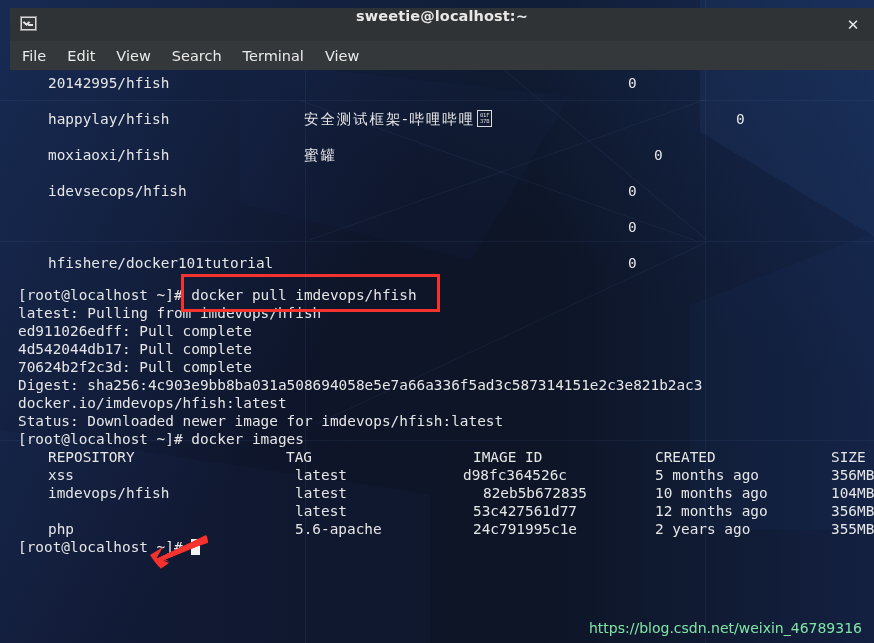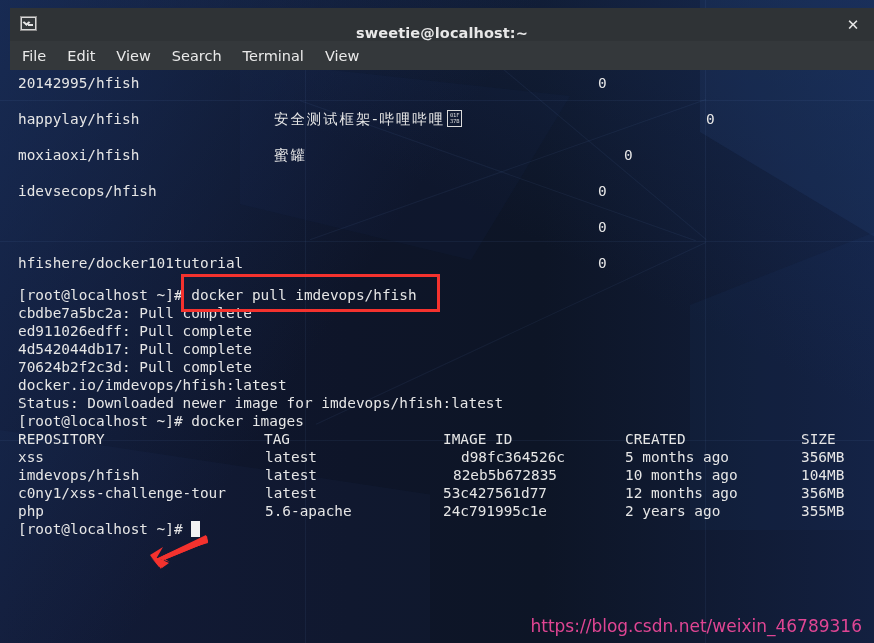--- a/index.html
+++ b/index.html
@@ -42,21 +42,21 @@
   }
 
   
   #titlebar {
     position: absolute;
     left: 10px; top: 8px;
     width: 864px;
     height: 33px;
     background: #2f3336;
     display: flex;
-    align-items: flex-end;
+    align-items: flex-start;
     box-sizing: border-box;
   }
   #titlebar-icon {
     position: absolute;
     left: 10px; top: 8px;
     width: 17px; height: 15px;
     background: #d9d9d9;
     border: 1px solid #8a8a8a;
     box-sizing: border-box;
     display: flex;
@@ -141,20 +141,21 @@
   }
   #terminal .pad {
     padding: 4px 0 0 8px;
   }
 
   
   .srow {
     position: relative;
     height: 36px;
     white-space: pre;
+    margin-left: 30px;
   }
   .srow .name { position: absolute; left: 0; top: 0; }
   .srow .desc { position: absolute; top: 0; }
   .srow .stars { position: absolute; top: 0; }
 
   .tline {
     white-space: pre;
     height: 18px;
   }
 
@@ -212,23 +213,23 @@
     left: 128px; top: 533px;
     width: 80px; height: 46px;
     pointer-events: none;
   }
 
   
   #watermark {
     position: absolute;
     right: 12px;
     bottom: 7px;
-    color: #ec4899;
-    font-family: "DejaVu Sans", "Liberation Sans", sans-serif;
-    font-size: 17px;
+    color: #86efac;
+    font-family: "DejaVu Sans", "Liberation Sans", sans-serif;
+    font-size: 14px;
     opacity: 0.95;
     white-space: nowrap;
   }
 </style>
 </head>
 <body>
 
 <div id="wallpaper">
   <div class="poly" style="left:700px;top:0;width:180px;height:240px;background:rgba(60,105,185,0.10);clip-path:polygon(0 0,100% 0,100% 100%,0 55%);"></div>
   <div class="poly" style="left:690px;top:230px;width:190px;height:300px;background:rgba(48,88,160,0.07);clip-path:polygon(0 25%,100% 0,100% 100%,0 100%);"></div>
@@ -292,55 +293,55 @@
       <div class="srow">
         <span class="stars" style="left:580px">0</span>
       </div>
 
       <div class="srow" style="height:32px">
         <span class="name">hfishere/docker101tutorial</span>
         <span class="stars" style="left:580px">0</span>
       </div>
 
       <div class="tline"><span>[root@localhost ~]#</span><span> </span><span>docker pull imdevops/hfish</span></div>
-      <div class="tline">cbdbe7a5bc2a: Pull complete</div>
+      <div class="tline">latest: Pulling from imdevops/hfish</div>
       <div class="tline">ed911026edff: Pull complete</div>
       <div class="tline">4d542044db17: Pull complete</div>
       <div class="tline">70624b2f2c3d: Pull complete</div>
+      <div class="tline">Digest: sha256:4c903e9bb8ba031a508694058e5e7a66a336f5ad3c587314151e2c3e821b2ac3</div>
       <div class="tline">docker.io/imdevops/hfish:latest</div>
       <div class="tline">Status: Downloaded newer image for imdevops/hfish:latest</div>
 
       <div class="tline"><span>[root@localhost ~]#</span><span> </span><span>docker images</span></div>
 
       <div class="srow" style="height:18px">
         <span class="name" style="left:0">REPOSITORY</span>
-        <span class="stars" style="left:246px">TAG</span>
+        <span class="stars" style="left:238px">TAG</span>
         <span class="stars" style="left:425px">IMAGE ID</span>
         <span class="stars" style="left:607px">CREATED</span>
         <span class="stars" style="left:783px">SIZE</span>
       </div>
 
       <div class="srow" style="height:18px">
         <span class="name" style="left:0">xss</span>
         <span class="stars" style="left:247px">latest</span>
-        <span class="stars" style="left:443px">d98fc364526c</span>
+        <span class="stars" style="left:415px">d98fc364526c</span>
         <span class="stars" style="left:607px">5 months ago</span>
         <span class="stars" style="left:783px">356MB</span>
       </div>
 
       <div class="srow" style="height:18px">
         <span class="name" style="left:0">imdevops/hfish</span>
         <span class="stars" style="left:247px">latest</span>
         <span class="stars" style="left:435px">82eb5b672835</span>
         <span class="stars" style="left:607px">10 months ago</span>
         <span class="stars" style="left:783px">104MB</span>
       </div>
 
       <div class="srow" style="height:18px">
-        <span class="name" style="left:0">c0ny1/xss-challenge-tour</span>
         <span class="stars" style="left:247px">latest</span>
         <span class="stars" style="left:425px">53c427561d77</span>
         <span class="stars" style="left:607px">12 months ago</span>
         <span class="stars" style="left:783px">356MB</span>
       </div>
 
       <div class="srow" style="height:18px">
         <span class="name" style="left:0">php</span>
         <span class="stars" style="left:247px">5.6-apache</span>
         <span class="stars" style="left:425px">24c791995c1e</span>

